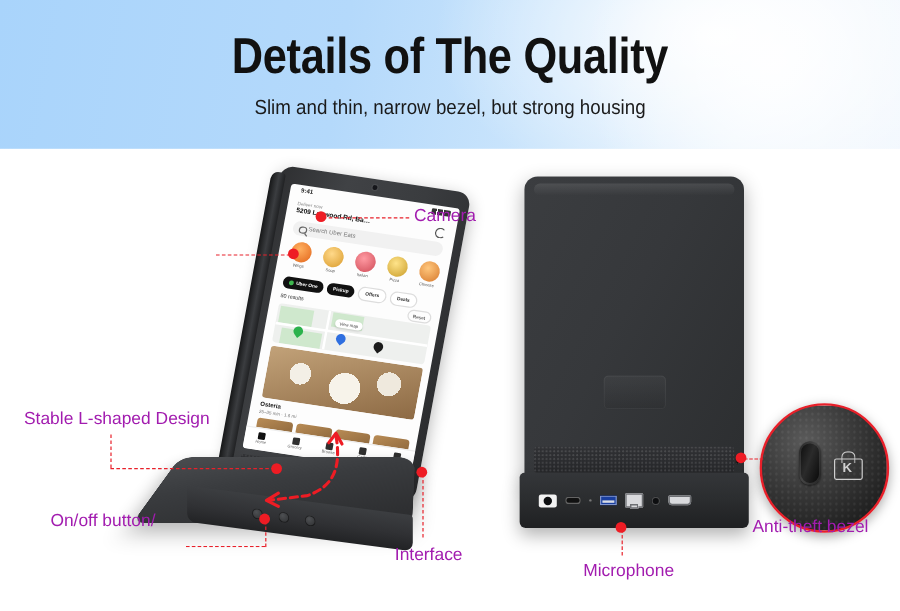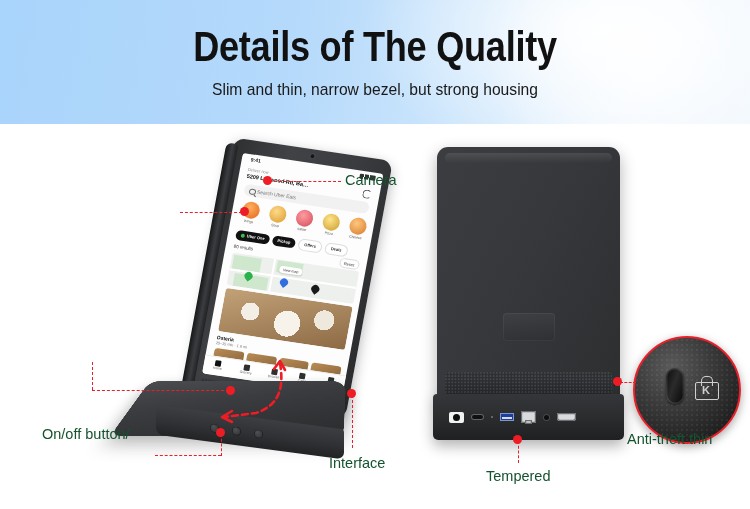--- a/index.html
+++ b/index.html
@@ -28,21 +28,21 @@
     letter-spacing:-0.3px;transform:scaleX(.86);transform-origin:50% 50%;
     z-index:2;
   }
   .subtitle{
     position:absolute;left:0;top:80px;width:750px;text-align:center;
     font-size:17px;line-height:20px;color:#1a1a1a;font-weight:400;
     transform:scaleX(.92);transform-origin:50% 50%;z-index:2;
   }
 
   
-  .lbl{position:absolute;font-size:14.5px;line-height:17px;color:#14532d;white-space:pre;}
+  .lbl{position:absolute;font-size:14.5px;line-height:17px;color:#a21caf;white-space:pre;}
 
   
   .dash-h{position:absolute;height:0;border-top:1.6px dashed #e8202a;}
   .dash-v{position:absolute;width:0;border-left:1.6px dashed #e8202a;}
   .dot{position:absolute;width:9px;height:9px;border-radius:50%;background:#ee1c24;}
 
   
   .dev-left{position:absolute;left:150px;top:145px;width:230px;height:330px;}
 
   .tablet{
@@ -356,34 +356,35 @@
     </div>
   </div>
 
   <div class="lbl" style="left:345px;top:172px;">Camera</div>
   <div class="dash-h" style="left:269px;top:181px;width:72px;"></div>
   <div class="dot" style="left:263px;top:176px;"></div>
 
   <div class="dash-h" style="left:180px;top:212px;width:62px;"></div>
   <div class="dot" style="left:240px;top:207px;"></div>
 
+  <div class="lbl" style="left:20px;top:341px;">Stable L-shaped Design</div>
   <div class="dash-v" style="left:92px;top:362px;height:28px;"></div>
   <div class="dash-h" style="left:92px;top:390px;width:137px;"></div>
   <div class="dot" style="left:226px;top:386px;"></div>
 
   <div class="lbl" style="left:42px;top:426px;">On/off button/</div>
   <div class="dash-h" style="left:155px;top:455px;width:66px;"></div>
   <div class="dash-v" style="left:221px;top:434px;height:22px;"></div>
   <div class="dot" style="left:216px;top:428px;"></div>
 
   <div class="lbl" style="left:329px;top:455px;">Interface</div>
   <div class="dash-v" style="left:352px;top:395px;height:53px;"></div>
   <div class="dot" style="left:347px;top:389px;"></div>
 
-  <div class="lbl" style="left:486px;top:468px;">Tempered</div>
+  <div class="lbl" style="left:486px;top:468px;">Microphone</div>
   <div class="dash-v" style="left:518px;top:441px;height:22px;"></div>
   <div class="dot" style="left:513px;top:435px;"></div>
 
-  <div class="lbl" style="left:627px;top:431px;">Anti-theft thin</div>
+  <div class="lbl" style="left:627px;top:431px;">Anti-theft bezel</div>
   <div class="dash-h" style="left:620px;top:382px;width:16px;"></div>
   <div class="dot" style="left:613px;top:377px;"></div>
 
 </div>
 
 </body></html>

